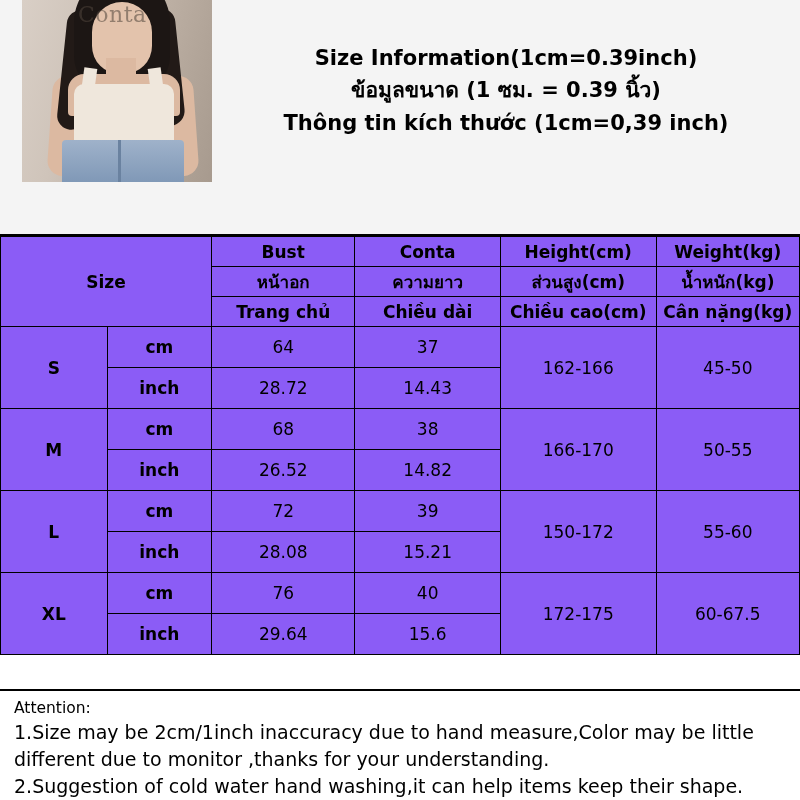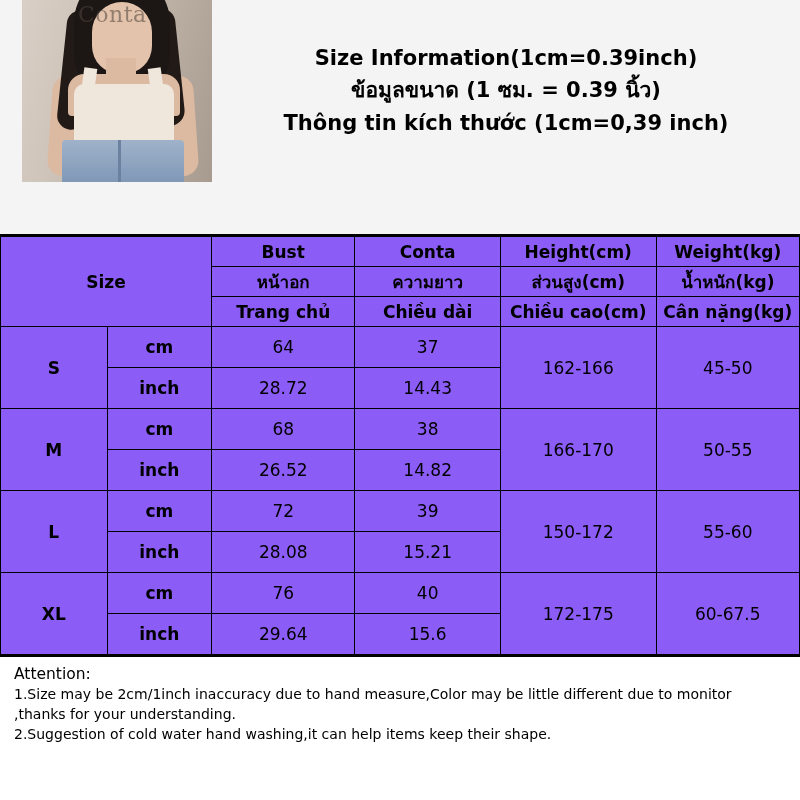--- a/index.html
+++ b/index.html
@@ -216,24 +216,25 @@
   table.size-table tr.hrow td { height: 29px; }
   table.size-table tr.drow td { height: 40px; }
 
   
 
   
   .attention {
     border-top: 2px solid #000;
     padding: 6px 26px 0 14px;
     box-sizing: border-box;
+    margin-top: 34px;
   }
   .attention p {
     margin: 0;
-    font-size: 14px;
+    font-size: 19px;
     line-height: 1.42;
     white-space: pre-wrap;
   }
   .attention .title {
     font-size: 15.5px;
   }
 </style>
 </head>
 <body>
 

